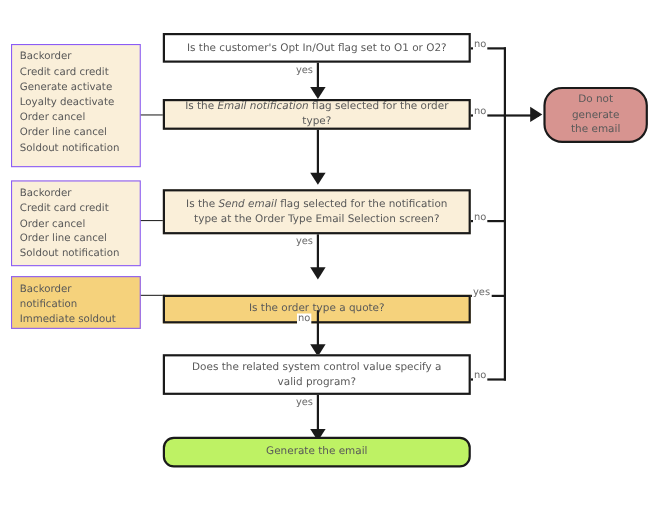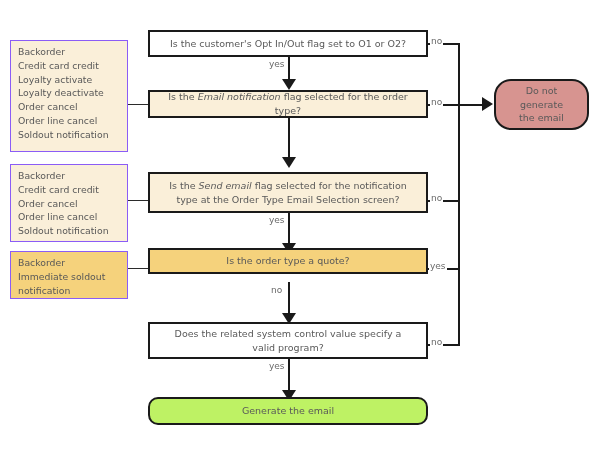--- a/index.html
+++ b/index.html
@@ -115,39 +115,39 @@
   }
 </style>
 </head>
 <body>
 
 <div id="canvas">
 
   <div class="listbox cream" style="left:10px; top:40px; width:118px; height:112px;">
     <div class="li">Backorder</div>
     <div class="li">Credit card credit</div>
-    <div class="li">Loyalty activate</div>
+    <div class="li">Generate activate</div>
     <div class="li">Loyalty deactivate</div>
     <div class="li">Order cancel</div>
     <div class="li">Order line cancel</div>
     <div class="li">Soldout notification</div>
   </div>
 
   <div class="listbox cream" style="left:10px; top:164px; width:118px; height:78px;">
     <div class="li">Backorder</div>
     <div class="li">Credit card credit</div>
     <div class="li">Order cancel</div>
     <div class="li">Order line cancel</div>
     <div class="li">Soldout notification</div>
   </div>
 
   <div class="listbox gold" style="left:10px; top:251px; width:118px; height:48px;">
     <div class="li">Backorder</div>
+    <div class="li">notification</div>
     <div class="li">Immediate soldout</div>
-    <div class="li">notification</div>
   </div>
 
   <div class="hline thin" style="left:128px; top:104px; width:22px;"></div>
   <div class="hline thin" style="left:128px; top:200px; width:22px;"></div>
   <div class="hline thin" style="left:128px; top:268px; width:22px;"></div>
 
   <div class="node decision" style="left:148px; top:30px; width:280px; height:27px;">
     <span>Is the customer's Opt In/Out flag set to O1 or O2?</span>
   </div>
 
@@ -176,21 +176,21 @@
     </span>
   </div>
 
   <div class="vline" style="left:288px; top:213px; height:33px;"></div>
   <div class="arrow-down" style="left:282px; top:243px;"></div>
   <div class="edge-label" style="left:268px; top:215px;">yes</div>
 
   <div class="hline" style="left:428px; top:200px; width:32px;"></div>
   <div class="edge-label" style="left:430px; top:193px;">no</div>
 
-  <div class="node decision gold" style="left:148px; top:248px; width:280px; height:26px;">
+  <div class="node decision gold" style="left:148px; top:268px; width:280px; height:26px;">
     <span>Is the order type a quote?</span>
   </div>
 
   <div class="vline" style="left:288px; top:282px; height:35px;"></div>
   <div class="arrow-down" style="left:282px; top:313px;"></div>
   <div class="edge-label" style="left:270px; top:285px;">no</div>
 
   <div class="hline" style="left:428px; top:268px; width:32px;"></div>
   <div class="edge-label" style="left:429px; top:261px;">yes</div>
 

